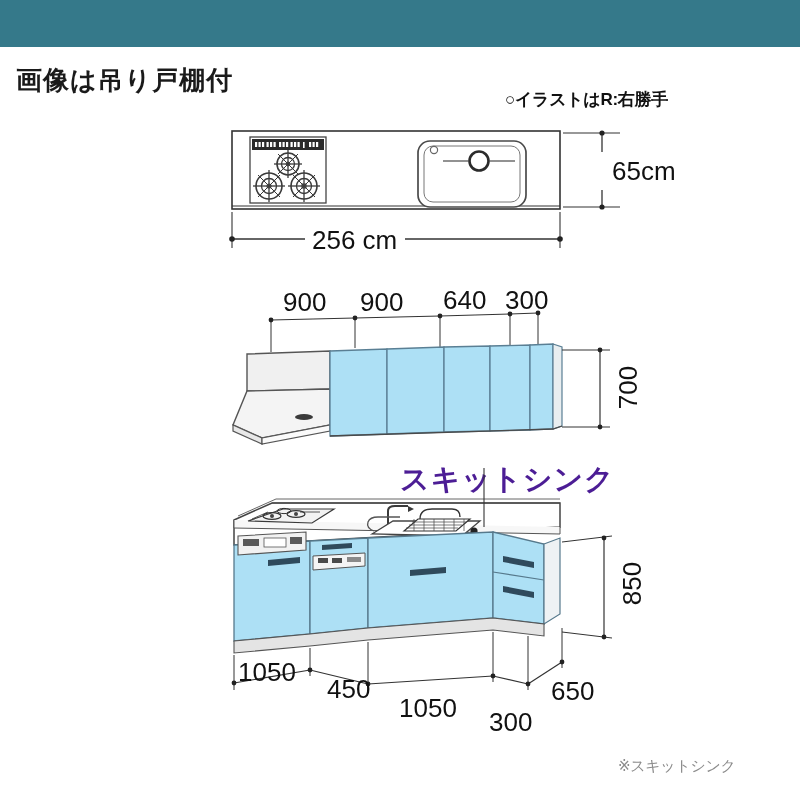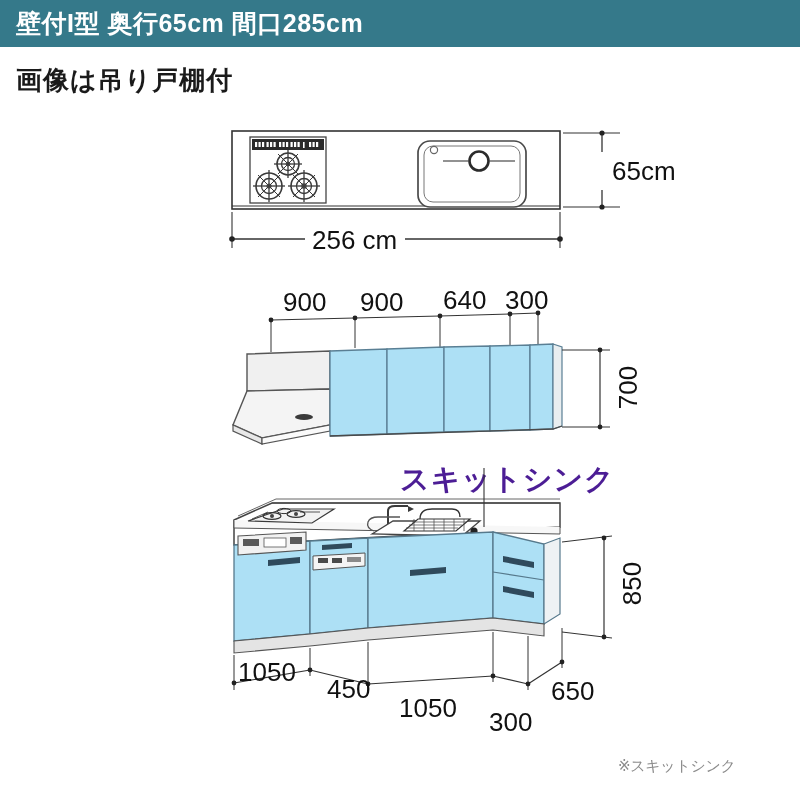--- a/index.html
+++ b/index.html
@@ -82,22 +82,22 @@
 
   svg { position: absolute; left: 0; top: 0; overflow: visible; }
   .vec { position: absolute; left: 0; top: 0; width: 800px; height: 800px; pointer-events: none; }
 </style>
 </head>
 <body>
 
 <div id="page">
 
   <div class="header-bar"></div>
-  <div class="header-title">壁付I型 奥行65cm 間口285cm</div>
   <div class="plan-subtitle">画像は吊り戸棚付</div>
+  <div class="hand-note">○イラストはR:右勝手</div>
   <div class="footnote">※スキットシンク</div>
   <div class="sink-label">スキットシンク</div>
 
   <svg class="vec" width="800" height="800">
 
     <rect x="232" y="131" width="328" height="78" fill="#ffffff" stroke="#333333" stroke-width="1.6"></rect>
     <line x1="232" y1="206" x2="560" y2="206" stroke="#333333" stroke-width="1.1"></line>
 
     <g>
       <rect x="250" y="137" width="76" height="66" fill="#ffffff" stroke="#444444" stroke-width="1.3"></rect>

